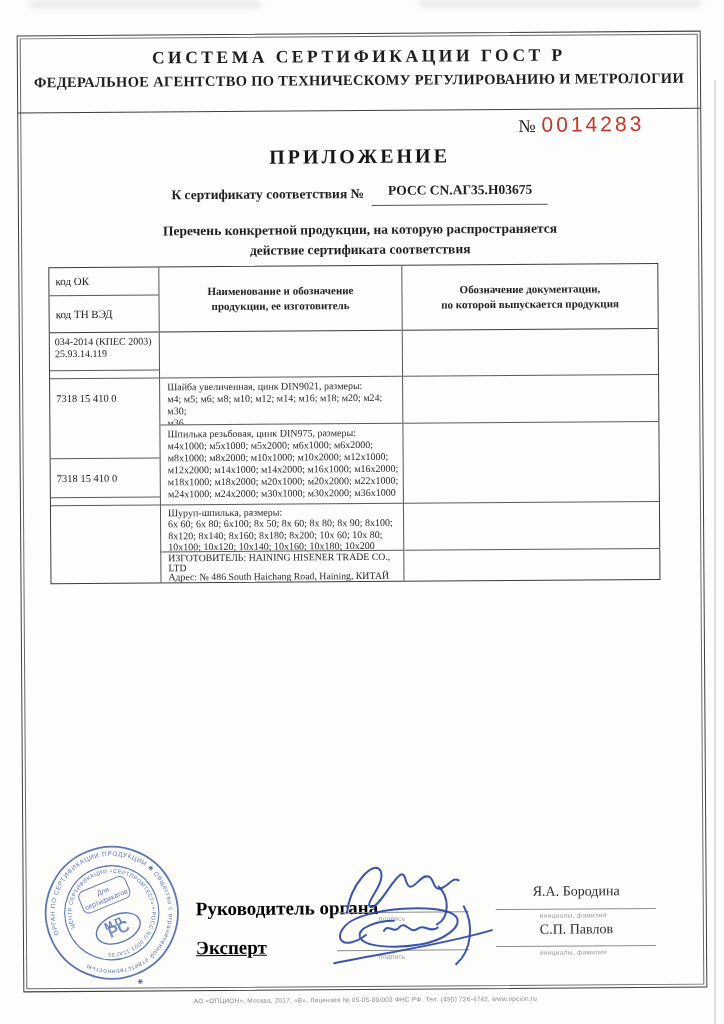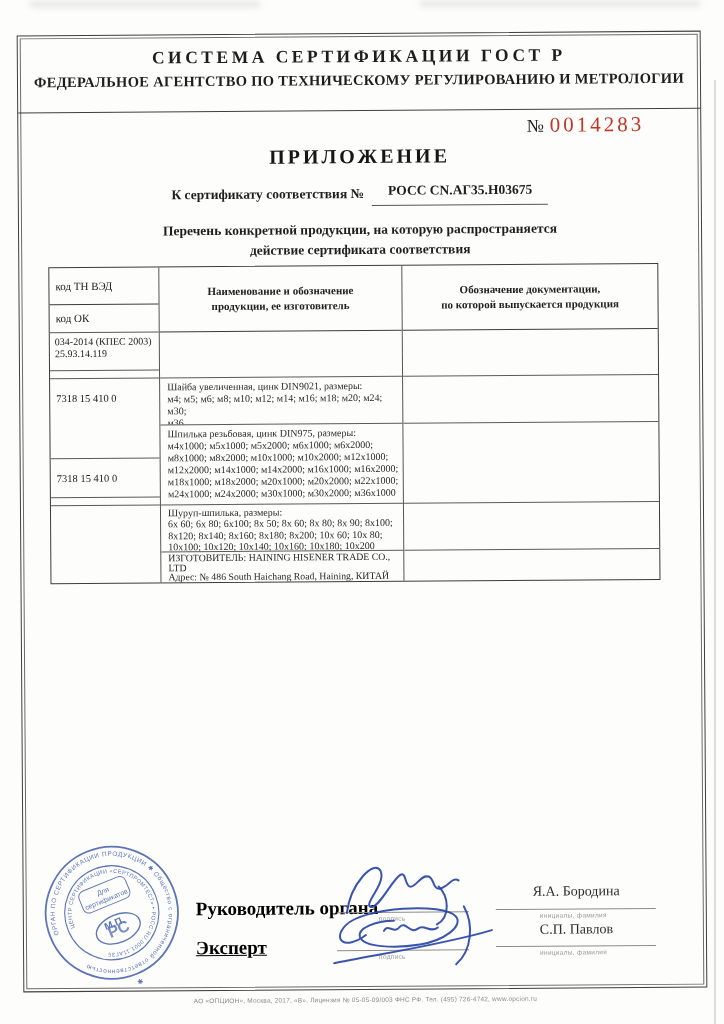--- a/index.html
+++ b/index.html
@@ -17,21 +17,21 @@
          border:1.7px solid #3f3f3f;transform:rotate(-0.4deg);transform-origin:50% 50%;background:#fdfdfb;}
   .frame-inner{position:absolute;inset:2px;border:1px solid #6a6a6a;pointer-events:none;}
 
   .header-box{position:absolute;left:0;top:0;width:100%;height:77px;border-bottom:1.7px solid #3f3f3f;
               text-align:center;box-sizing:border-box;padding-top:12px;}
   .h1{font-size:17.5px;font-weight:bold;letter-spacing:3.5px;color:#1d1d1d;}
   .h2{font-size:14.5px;font-weight:bold;letter-spacing:.3px;margin-top:5px;color:#1d1d1d;}
 
   .num-row{position:absolute;top:80px;right:56px;display:flex;align-items:baseline;}
   .num-sign{font-size:18px;color:#222;margin-right:6px;}
-  .num-val{font-family:Liberation Serif, serif;font-size:21px;letter-spacing:3px;color:#c43527;}
+  .num-val{font-family:Liberation Sans, sans-serif;font-size:21px;letter-spacing:3px;color:#c43527;}
 
   .title{position:absolute;top:111px;left:0;width:100%;text-align:center;
          font-size:20px;font-weight:bold;letter-spacing:3px;color:#161616;}
 
   .cert-line{position:absolute;top:152px;left:0;width:100%;text-align:center;font-size:13.5px;font-weight:bold;color:#1e1e1e;}
   .cert-value{display:inline-block;border-bottom:1.5px solid #555;padding:0 16px;margin-left:8px;position:relative;top:3px;font-weight:bold;}
   .cert-value span{position:relative;top:-6px;display:inline-block;font-size:13.5px;}
 
   .subtitle{position:absolute;top:186px;left:0;width:100%;text-align:center;
             font-size:13.5px;font-weight:bold;line-height:1.45;color:#1e1e1e;white-space:pre-line;}
@@ -103,22 +103,22 @@
 
     <div class="cert-line">
       <span>К сертификату соответствия №</span><span class="cert-value"><span>РОСС CN.АГ35.Н03675</span></span>
     </div>
 
     <div class="subtitle">Перечень конкретной продукции,  на которую распространяется
 действие сертификата соответствия</div>
 
     <div class="tbl">
       <div class="col col1">
+        <div class="hcell h-top">код ОК</div>
         <div class="hcell h-bot">код ТН ВЭД</div>
-        <div class="hcell h-top">код ОК</div>
         <div class="c cA1">
           <div>034-2014 (КПЕС 2003)</div>
           <div>25.93.14.119</div>
         </div>
         <div class="c strip"></div>
         <div class="c cC1">7318 15 410 0</div>
         <div class="c cD1 vcen">7318 15 410 0</div>
         <div class="c strip"></div>
         <div class="c cE1 last"></div>
       </div>

